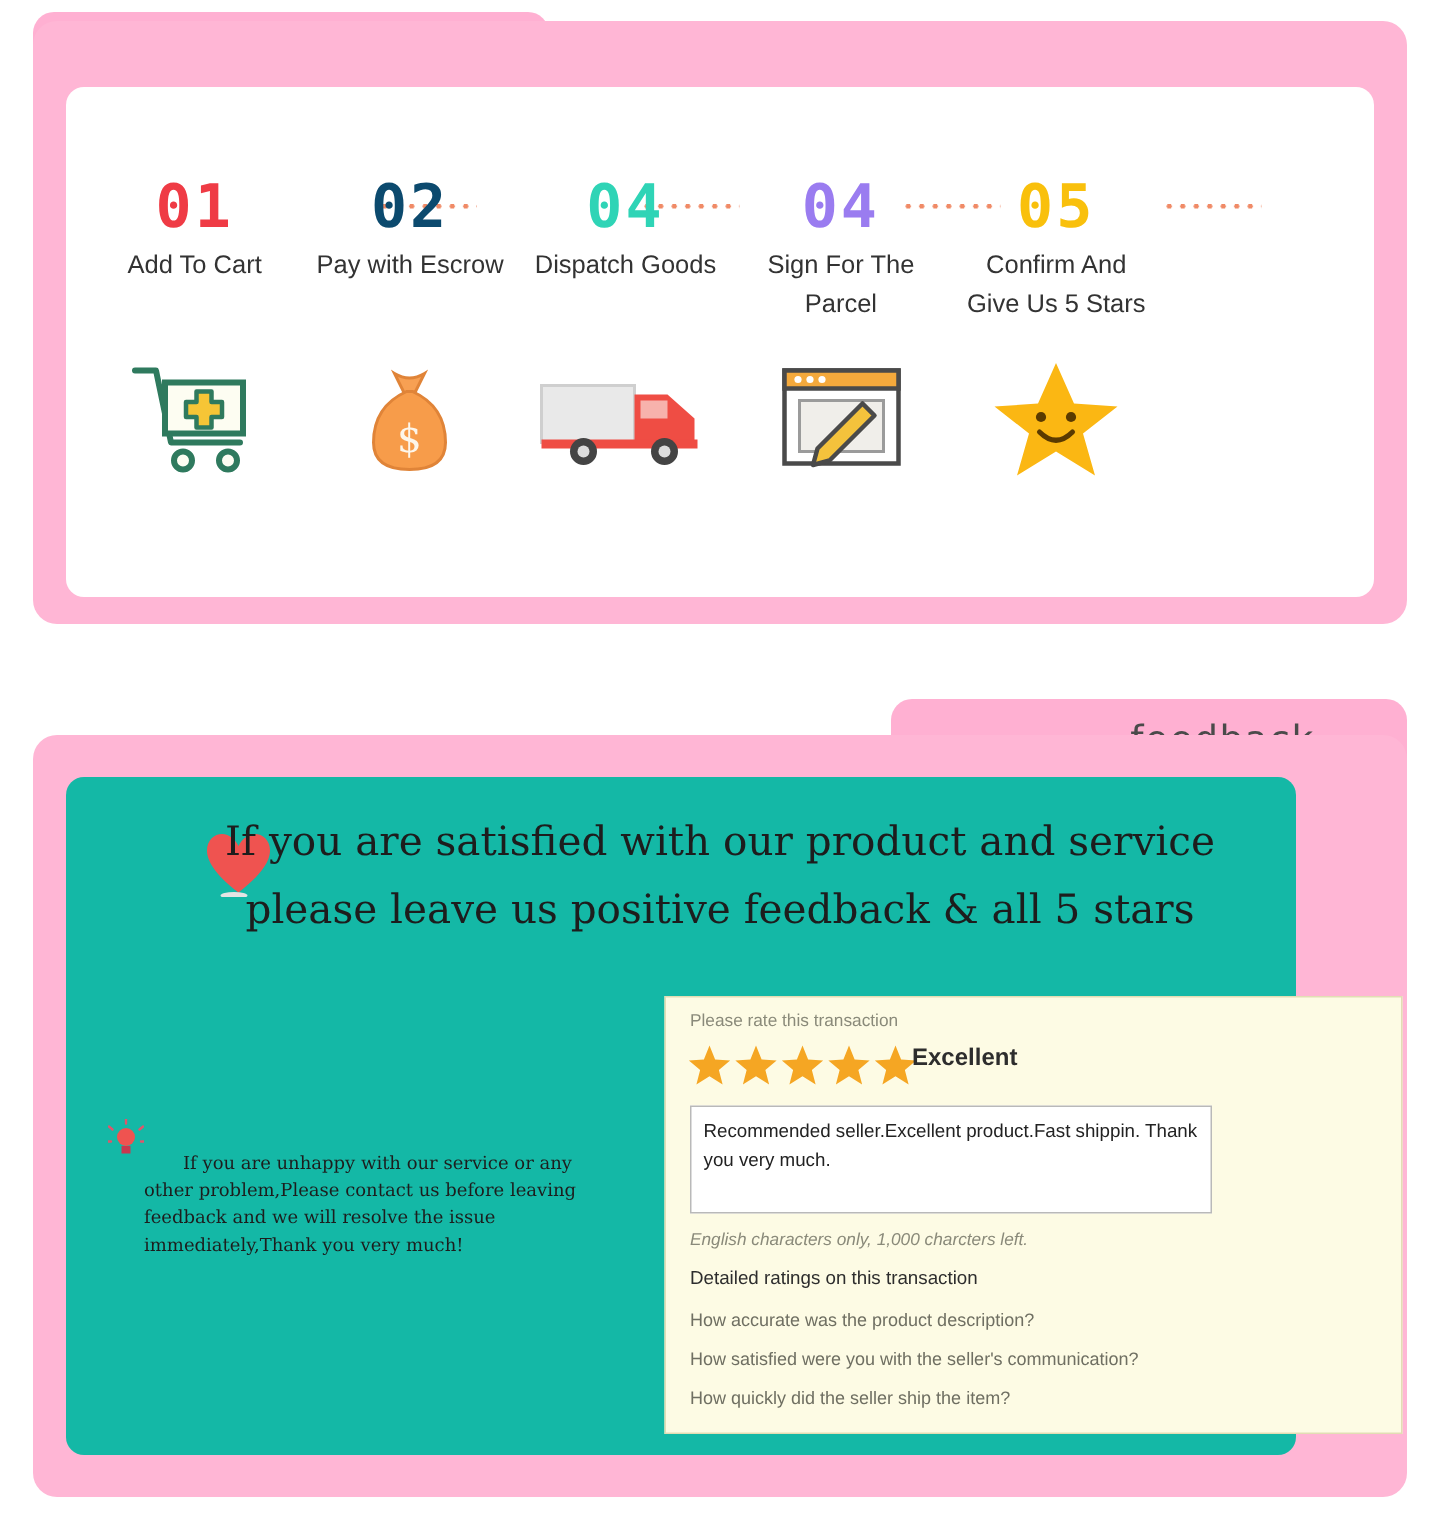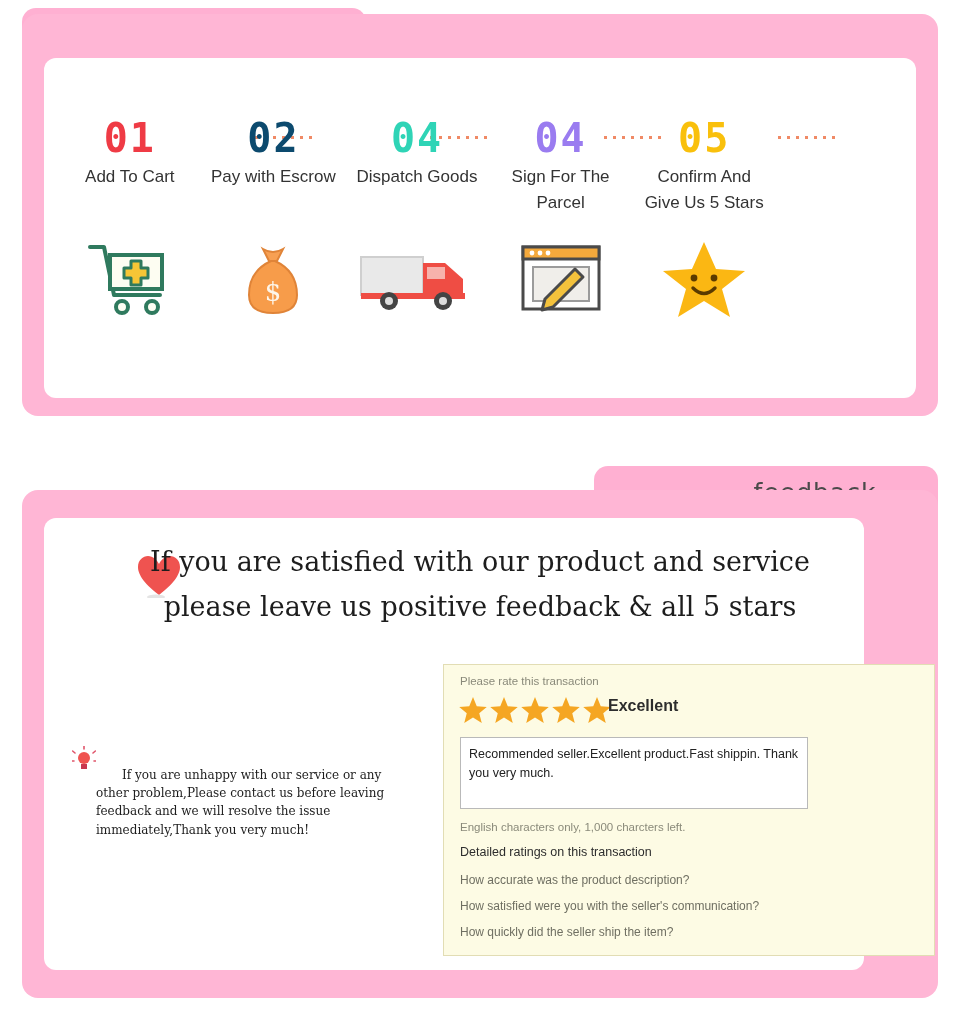--- a/index.html
+++ b/index.html
@@ -121,21 +121,21 @@
     text-align: center;
     font-family: "DejaVu Sans", sans-serif;
     font-size: 25px;
     letter-spacing: 1px;
     color: #4a4a4a;
   }
   .fb-inner {
     position: absolute;
     left: 22px; top: 28px;
     width: 820px; height: 452px;
-    background: #ffffff;
+    background: #14b8a6;
     border-radius: 12px;
   }
   .fb-head {
     position: absolute;
     left: 0; top: 22px;
     width: 872px;
     text-align: center;
   }
   .fb-head-line {
     font-family: "DejaVu Serif", serif;
@@ -207,20 +207,21 @@
     font-size: 12.5px;
     color: #222;
     line-height: 1.5;
     font-family: "Liberation Sans", sans-serif;
   }
   .rc-chars {
     position: absolute;
     left: 16px; top: 156px;
     font-size: 11.5px;
     color: #8a8a7a;
+    font-style: italic;
   }
   .rc-detailed {
     position: absolute;
     left: 16px; top: 180px;
     font-size: 12.5px;
     color: #2d2d2d;
     text-align: center;
   }
   .rc-row {
     position: absolute;

